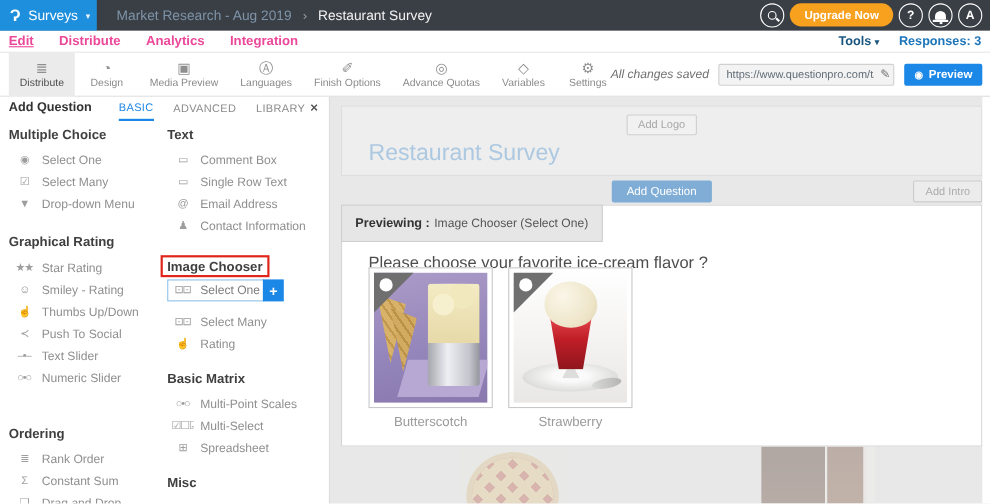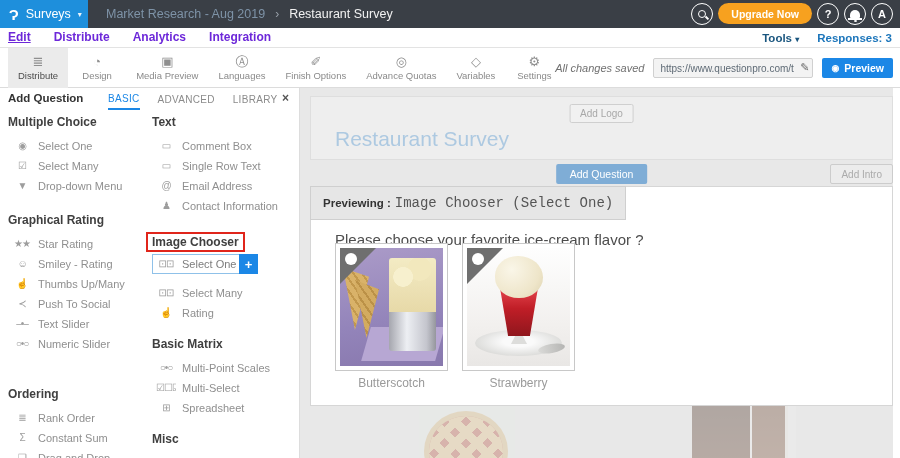--- a/index.html
+++ b/index.html
@@ -25,21 +25,21 @@
              font-size:10.5px; padding:0 13px; cursor:pointer; font-family:"Liberation Sans",sans-serif; }
   .mag { width:8px; height:8px; border:1.6px solid #fff; border-radius:50%; position:relative; }
   .mag::after { content:""; position:absolute; width:1.8px; height:4px; background:#fff; transform:rotate(-45deg); right:-2px; bottom:-3px; }
   .bell { width:10px; height:8px; background:#fff; border-radius:5px 5px 1px 1px; position:relative; }
   .bell::after { content:""; position:absolute; left:-2px; top:8px; width:14px; height:1.8px; background:#fff; }
   .bell::before { content:""; position:absolute; left:3.5px; top:10px; width:3px; height:2px; background:#fff; border-radius:50%; }
 
   
   .nav { position:absolute; top:28px; left:0; width:900px; height:20px; background:#fff; border-bottom:1px solid #e3e3e3; }
   .nav-tabs { position:absolute; left:8px; top:0; height:20px; display:flex; gap:23px; align-items:center; }
-  .nav-tab { color:#6d28d9; font-size:12px; font-weight:bold; cursor:pointer; padding-bottom:2px; }
+  .nav-tab { color:#ec4899; font-size:12px; font-weight:bold; cursor:pointer; padding-bottom:2px; }
   .nav-tab.active { text-decoration:underline; }
   .nav-right { position:absolute; right:8px; top:0; height:20px; display:flex; gap:18px; align-items:center; }
   .tools { color:#1a567f; font-size:11.5px; font-weight:bold; cursor:pointer; }
   .tools .caret { font-size:8px; }
   .responses { color:#1d76bb; font-size:11.5px; font-weight:bold; cursor:pointer; }
 
   
   .toolbar { position:absolute; top:48px; left:0; width:900px; height:40px; background:#fff; border-bottom:1px solid #dcdcdc; }
   .tb-items { position:absolute; left:8px; top:0; height:40px; display:flex; }
   .tb-item { height:40px; display:flex; flex-direction:column; align-items:center; justify-content:center; gap:2px;
@@ -93,21 +93,21 @@
   .survey-title { position:absolute; left:24px; bottom:8px; font-size:21px; color:#adc9e1; }
   .aq-row { position:absolute; top:76px; left:10px; width:583px; height:20px; }
   .add-question { position:absolute; left:50%; transform:translateX(-50%); top:0; height:20px; background:#7fadd6; color:#fff;
                   border:none; border-radius:2px; font-size:10.5px; padding:0 14px; cursor:pointer; font-family:"Liberation Sans",sans-serif; }
   .add-intro { position:absolute; right:0; top:0; height:20px; background:#ececec; color:#ababab; border:1px solid #cccccc;
                border-radius:2px; font-size:10px; padding:0 10px; cursor:pointer; font-family:"Liberation Sans",sans-serif; }
   .card { position:absolute; top:98px; left:10px; width:583px; height:220px; background:#fff; border:1px solid #d6d6d6; }
   .previewing { position:absolute; top:-1px; left:-1px; height:34px; background:#e6e6e6; border:1px solid #cfcfcf;
                 display:flex; align-items:center; padding:0 12px; gap:4px; }
   .previewing .pfx { font-size:11.5px; font-weight:bold; color:#333; }
-  .previewing .pval { font-size:14px; color:#555;font-family:Liberation Mono, monospace; }
+  .previewing .pval { font-size:11px; color:#555; }
   .question-text { position:absolute; left:24px; top:44px; font-size:15px; color:#4d4d4d; }
   .options { position:absolute; left:24px; top:56px; display:flex; gap:14px; }
   .opt { text-align:center; }
   .frame { position:relative; width:113px; height:128px; border:1px solid #c8c8c8; background:#fff; padding:4px; cursor:pointer; }
   .art { position:relative; width:103px; height:118px; overflow:hidden; }
   .corner { position:absolute; top:4px; left:4px; width:0; height:0; border-top:36px solid #6f6f6f; border-right:36px solid transparent; z-index:3; }
   .corner-dot { position:absolute; top:9px; left:9px; width:12px; height:12px; border-radius:50%; background:#fff; z-index:4; cursor:pointer; }
   .opt-label { margin-top:5px; font-size:12px; color:#9a9a9a; }
 
   
@@ -268,21 +268,21 @@
       <div class="qi">
         <span class="qi-ic">★★</span>
         <span class="qi-lb">Star Rating</span>
       </div>
       <div class="qi">
         <span class="qi-ic">☺</span>
         <span class="qi-lb">Smiley - Rating</span>
       </div>
       <div class="qi">
         <span class="qi-ic">☝</span>
-        <span class="qi-lb">Thumbs Up/Many</span>
+        <span class="qi-lb">Thumbs Up/Down</span>
       </div>
       <div class="qi">
         <span class="qi-ic">≺</span>
         <span class="qi-lb">Push To Social</span>
       </div>
       <div class="qi">
         <span class="qi-ic">–•–</span>
         <span class="qi-lb">Text Slider</span>
       </div>
       <div class="qi">

